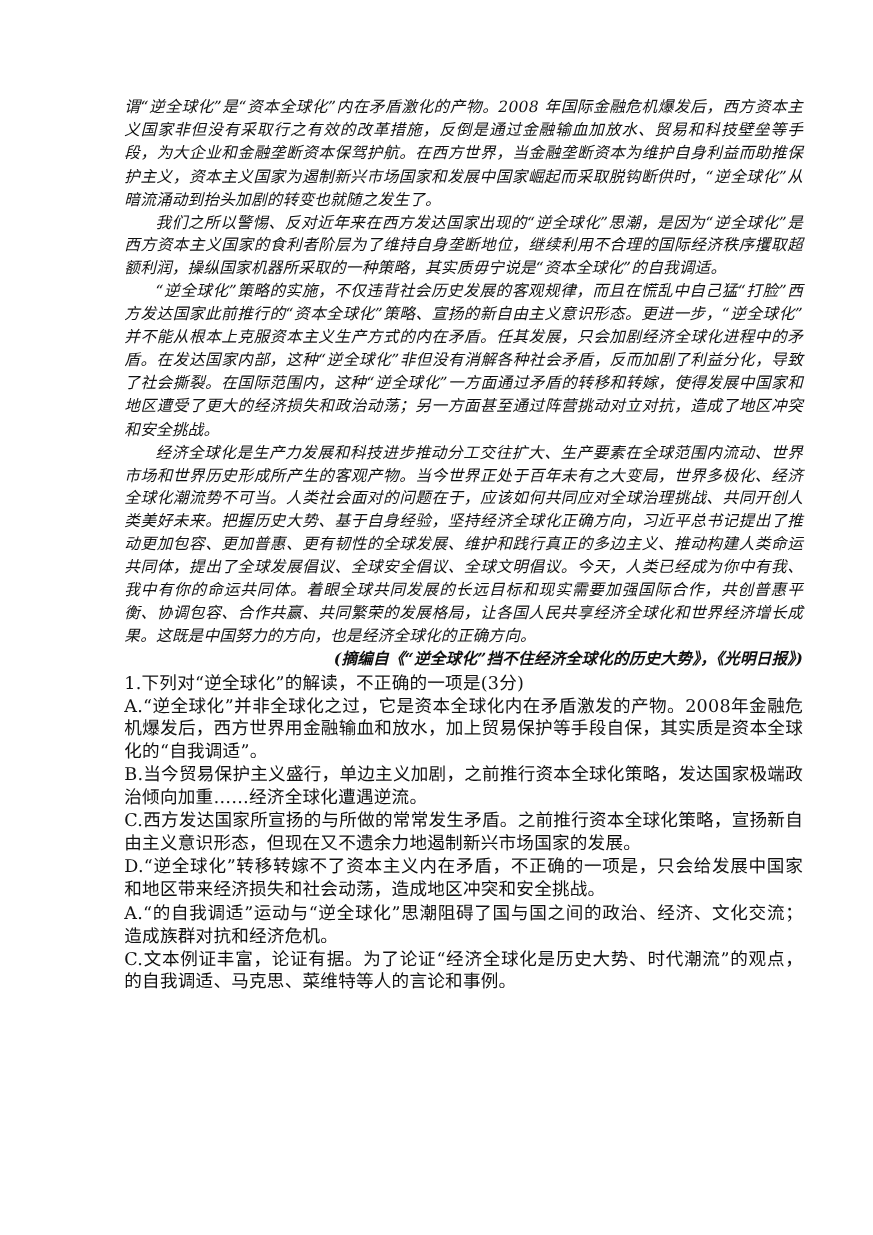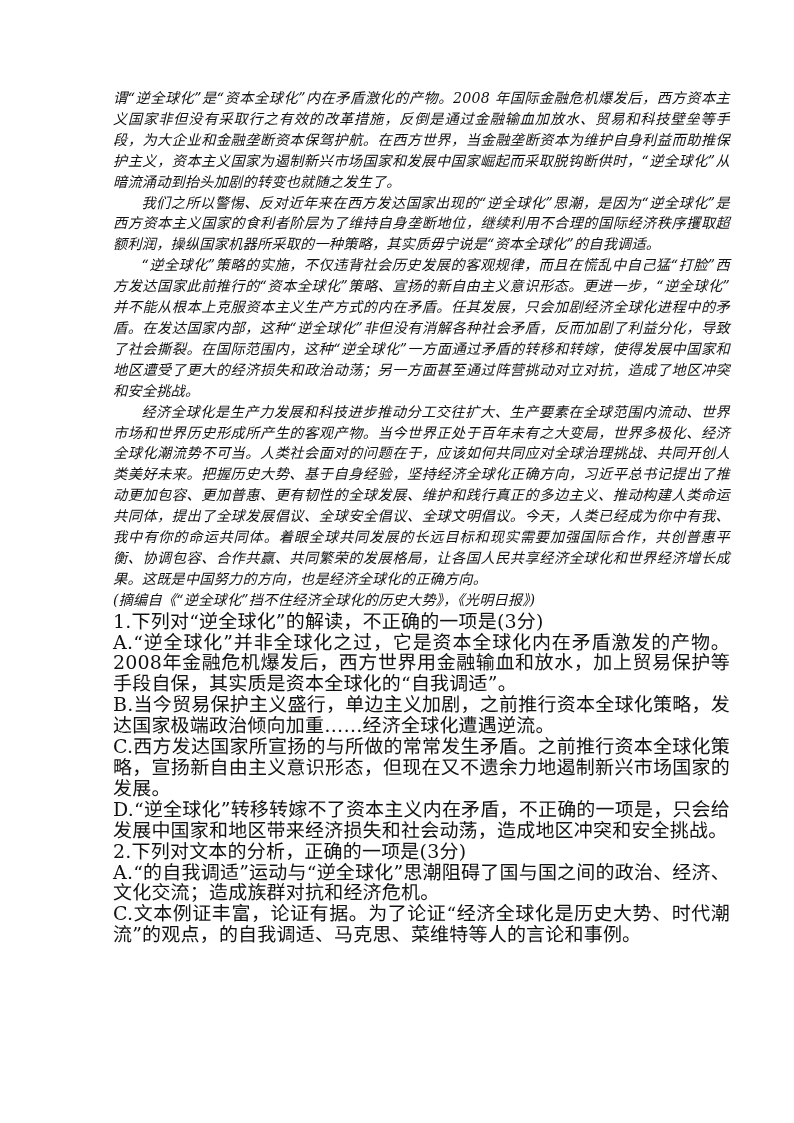--- a/index.html
+++ b/index.html
@@ -26,26 +26,27 @@
     text-align: justify;
     text-justify: inter-character;
     font-style: italic; 
     letter-spacing: 0.2px;
   }
   .passage p.indent {
     text-indent: 2em;
     font-style: italic;
   }
   .passage p.attribution {
-    text-align: left;
+    text-align: right;
     text-indent: 0;
+    font-weight: bold;
   }
   .questions p {
     margin: 0;
-    font-size: 19px;
+    font-size: 16px;
     line-height: 20.9px;
     text-align: justify;
     text-justify: inter-character;
     font-style: normal; 
     letter-spacing: 0.2px;
   }
 </style>
 </head>
 <body>
 
@@ -59,18 +60,17 @@
     <p class="attribution">(摘编自《“逆全球化”挡不住经济全球化的历史大势》，《光明日报》)</p>
   </section>
 
   <section class="questions">
     <p>1.下列对“逆全球化”的解读，不正确的一项是(3分)</p>
     <p>A.“逆全球化”并非全球化之过，它是资本全球化内在矛盾激发的产物。2008年金融危机爆发后，西方世界用金融输血和放水，加上贸易保护等手段自保，其实质是资本全球化的“自我调适”。</p>
     <p>B.当今贸易保护主义盛行，单边主义加剧，之前推行资本全球化策略，发达国家极端政治倾向加重……经济全球化遭遇逆流。</p>
     <p>C.西方发达国家所宣扬的与所做的常常发生矛盾。之前推行资本全球化策略，宣扬新自由主义意识形态，但现在又不遗余力地遏制新兴市场国家的发展。</p>
     <p>D.“逆全球化”转移转嫁不了资本主义内在矛盾，不正确的一项是，只会给发展中国家和地区带来经济损失和社会动荡，造成地区冲突和安全挑战。</p>
 
-    <p>2.下列对文本的分析，正确的一项是(3分)</p>
     <p>A.“的自我调适”运动与“逆全球化”思潮阻碍了国与国之间的政治、经济、文化交流；造成族群对抗和经济危机。</p>
     <p>C.文本例证丰富，论证有据。为了论证“经济全球化是历史大势、时代潮流”的观点，的自我调适、马克思、菜维特等人的言论和事例。</p>
   </section>
 
 </div>
 
 </body></html>

